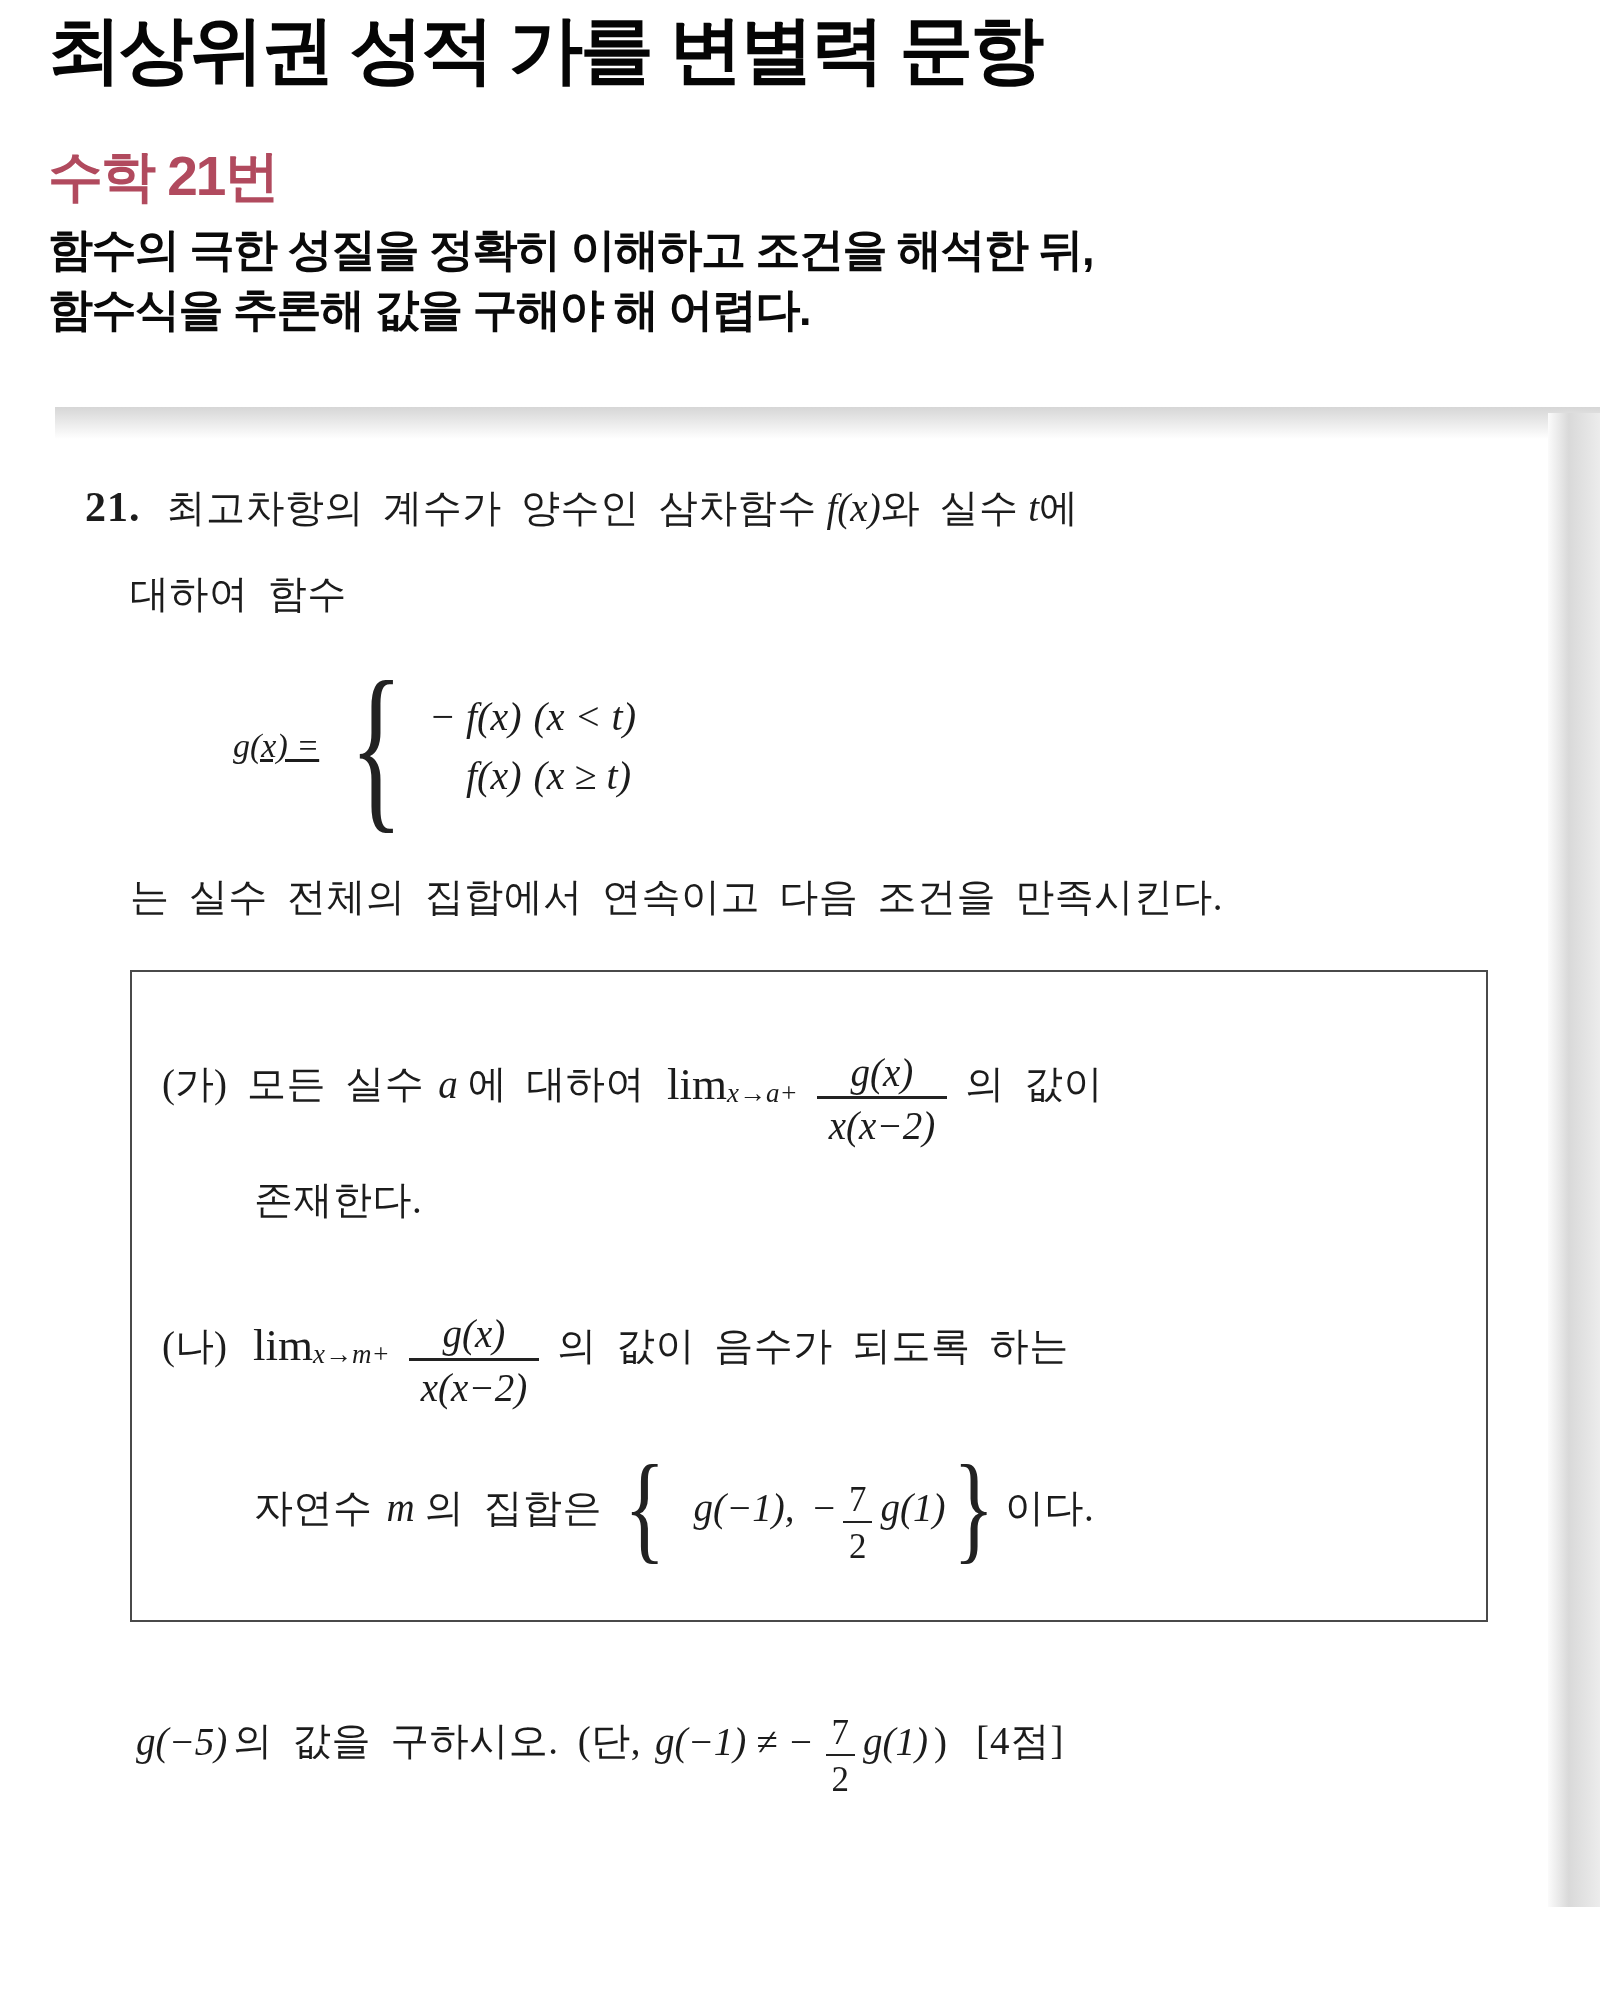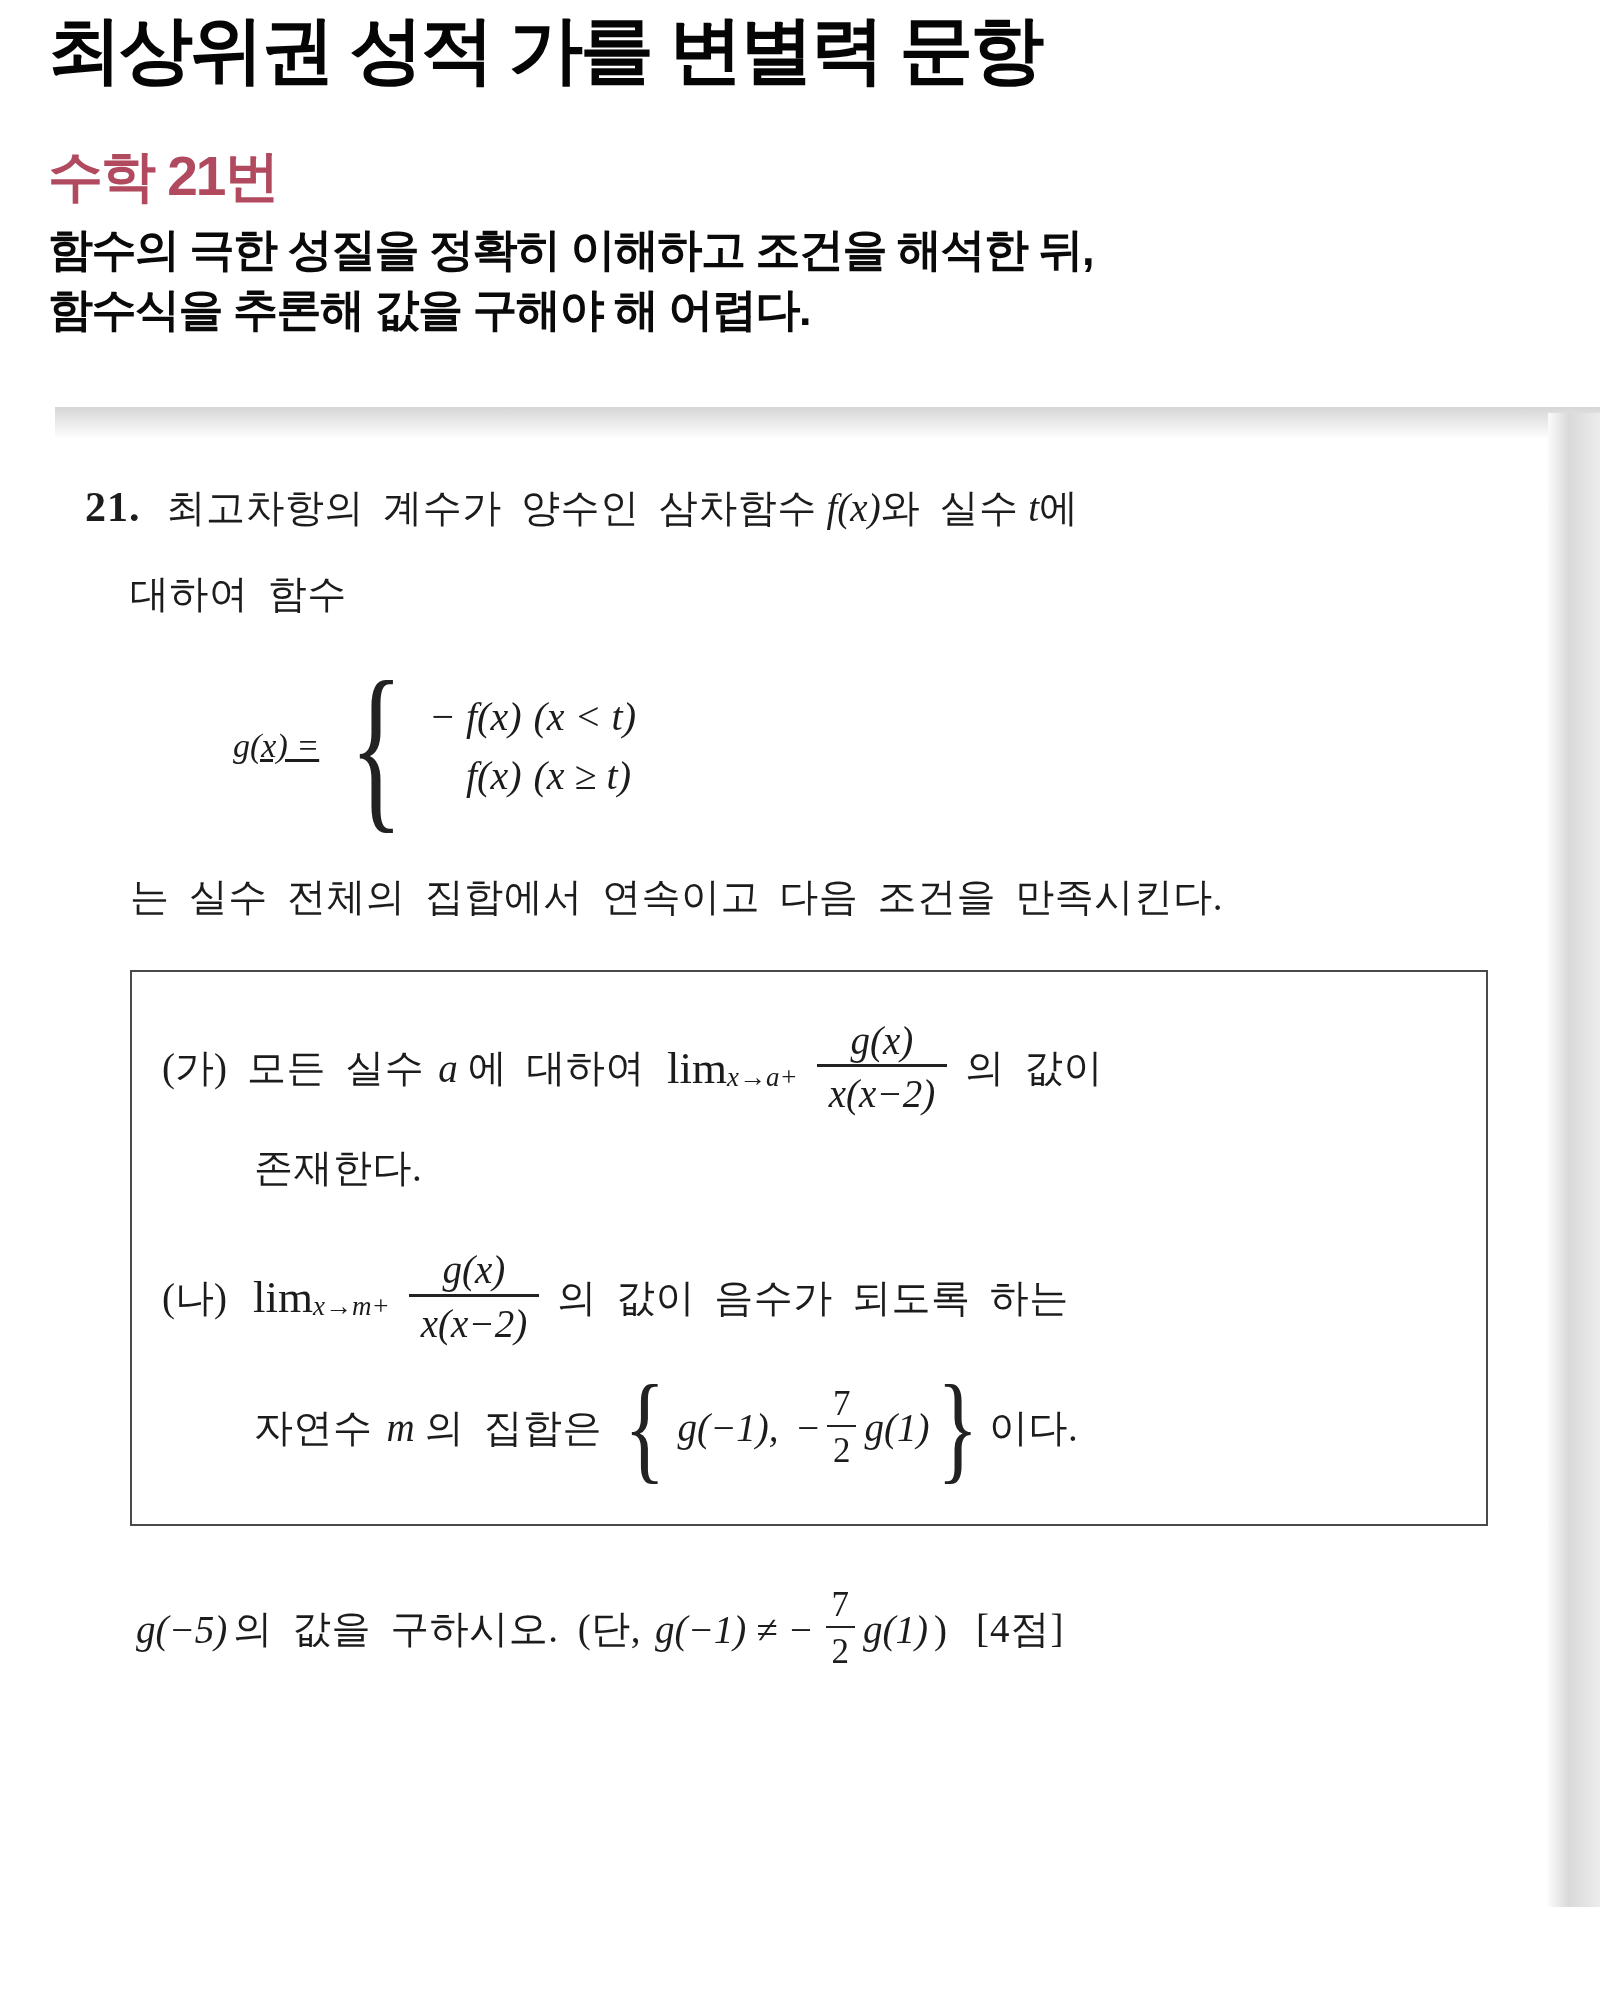--- a/index.html
+++ b/index.html
@@ -119,39 +119,39 @@
     margin: 0 13px 0 22px;
   }
   .lim-word { font-style: normal; font-size: 45px; line-height: 1; font-weight: 500; }
   .lim-sub { font-size: 27px; line-height: 1; margin-top: 4px; }
   .frac {
     display: inline-flex;
     flex-direction: column;
     align-items: center;
     margin: 0 18px 0 6px;
   }
-  .frac .num { line-height: 1.2; padding: 0 12px; }
+  .frac .num { line-height: 1.2; padding: 0 12px; margin-top: 32px; }
   .frac .den { border-top: 3px solid #222; line-height: 1.25; padding: 3px 12px 0; }
   .cond-line2 { margin: 22px 0 0 92px; }
   .cond-b { margin-top: 52px; }
   .cond-b-line2 { display: flex; align-items: center; margin: 34px 0 0 92px; white-space: nowrap; }
   .set-brace {
     font-family: "Liberation Serif", serif;
     font-size: 120px;
     font-weight: 400;
     line-height: 0;
     transform: scaleX(0.72);
     color: #222;
   }
   .set-open { margin: 0 0 0 14px; }
   .set-close { margin: 0 2px 0 0; }
   .set-frac { font-size: 35px; margin: 0 8px 0 6px; }
   .set-frac .num { padding: 0 6px; }
   .set-frac .den { border-top: 2.5px solid #222; padding: 2px 6px 0; }
-  .set-item { margin: 0 10px 0 4px; font-family: Liberation Serif, serif; }
+  .set-item { margin: 0 10px 0 20px; font-family: Liberation Serif, serif; }
   .set-minus { margin-left: 6px; }
 
   
   .question {
     display: flex;
     align-items: center;
     margin: 58px 0 0 45px;
     white-space: nowrap;
   }
   .question .math { margin: 0 6px; }

